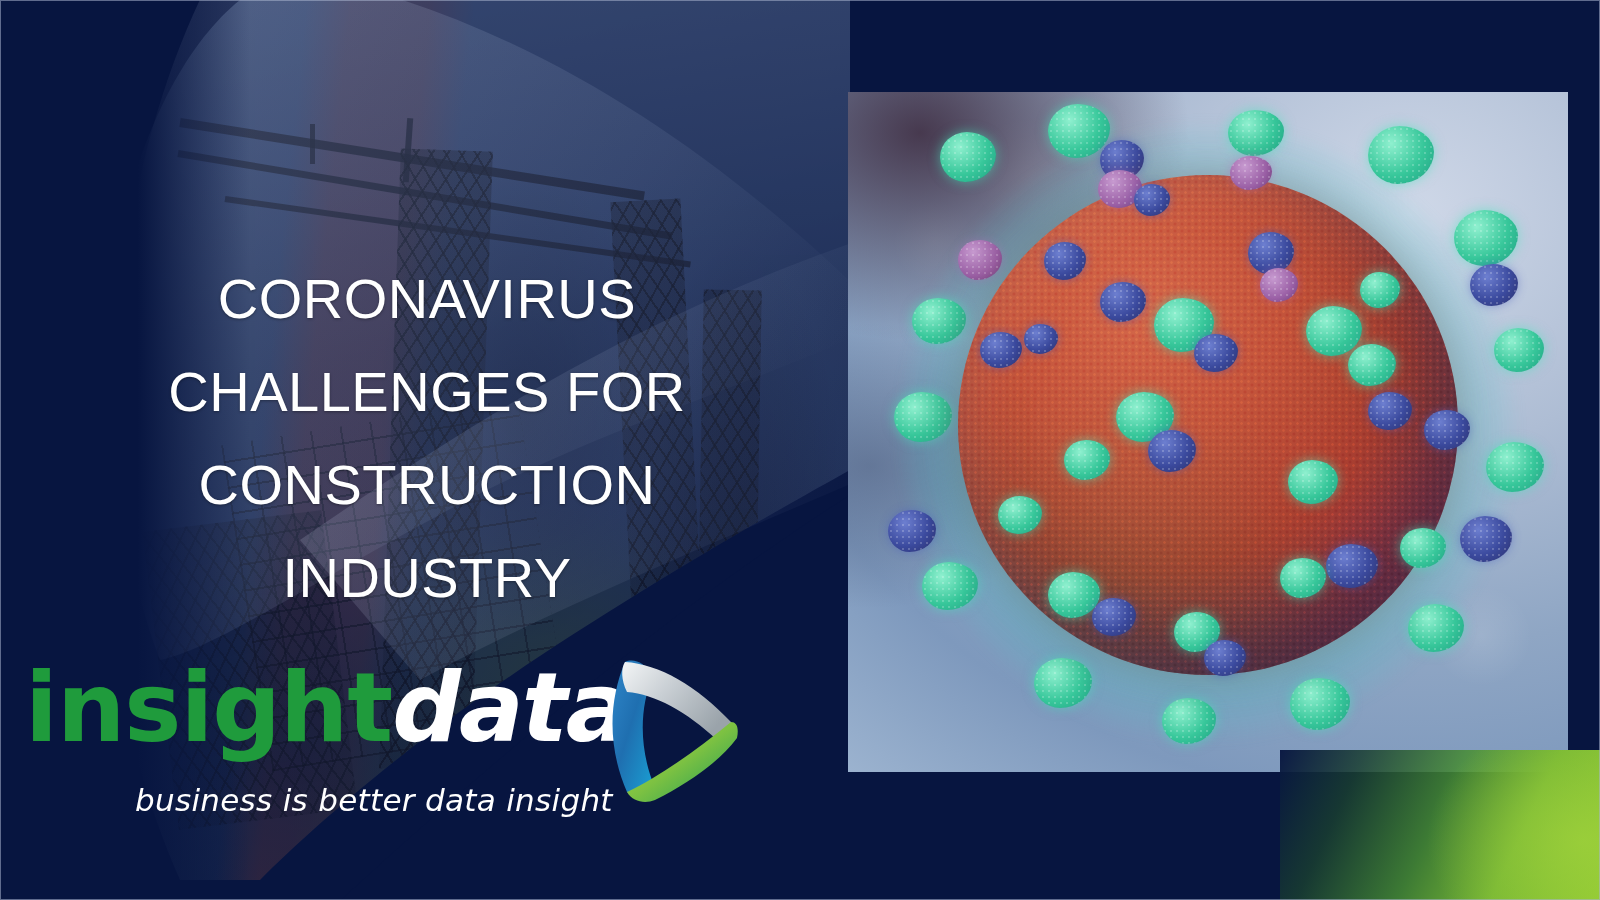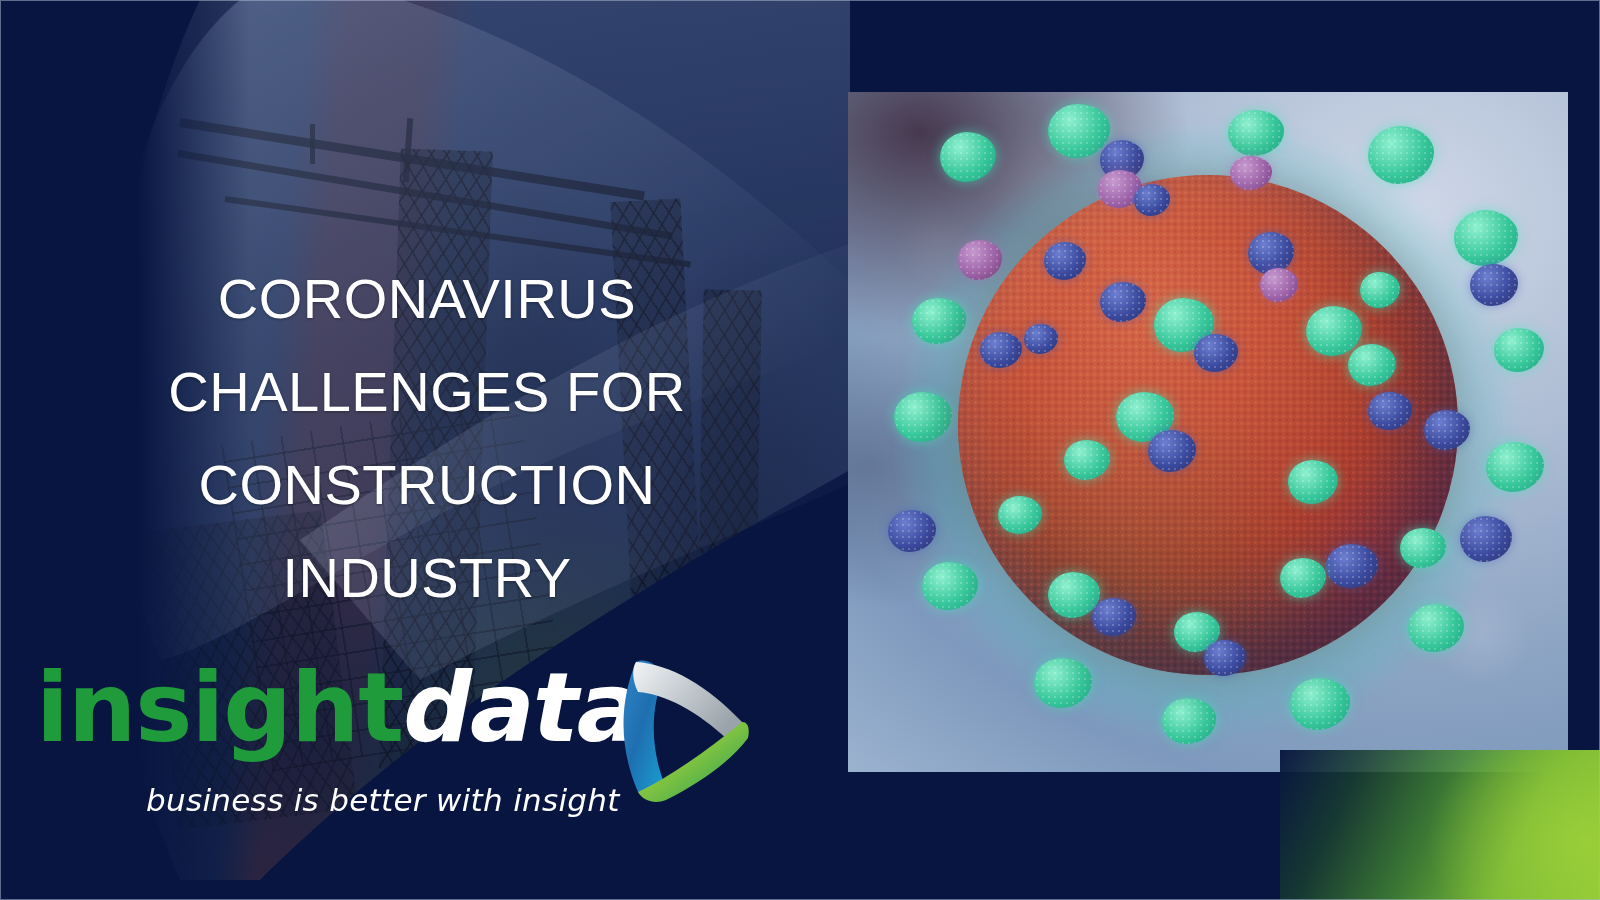--- a/index.html
+++ b/index.html
@@ -125,21 +125,21 @@
     font-size: 56px;
     line-height: 93px;
     letter-spacing: 0.5px;
     text-shadow: 0 1px 3px rgba(0,0,0,0.35);
     white-space: pre-line;
   }
 
   
   .logo {
     position: absolute;
-    left: 36px;
+    left: 25px;
     top: 660px;
     width: 720px;
     height: 180px;
   }
   .logo-wordmark {
     position: absolute;
     left: 0;
     top: 0;
     font-size: 96px;
     line-height: 1;
@@ -324,21 +324,21 @@
 
   <h1 class="headline">CORONAVIRUS
 CHALLENGES FOR
 CONSTRUCTION
 INDUSTRY</h1>
 
   <div class="logo">
     <div class="logo-wordmark">
       <span class="word-insight">insight</span><span class="word-data">data</span>
     </div>
-    <div class="logo-tagline">business is better with insight</div>
+    <div class="logo-tagline">business is better data insight</div>
 
     <svg class="logo-mark" viewBox="0 0 160 160">
       <defs>
         <linearGradient id="gBlue" x1="0" y1="0" x2="1" y2="1">
           <stop offset="0%" stop-color="#2f86c9"></stop>
           <stop offset="45%" stop-color="#1f6fb0"></stop>
           <stop offset="100%" stop-color="#19a3d6"></stop>
         </linearGradient>
         <linearGradient id="gSilver" x1="0" y1="0" x2="1" y2="0.6">
           <stop offset="0%" stop-color="#f3f5f6"></stop>

